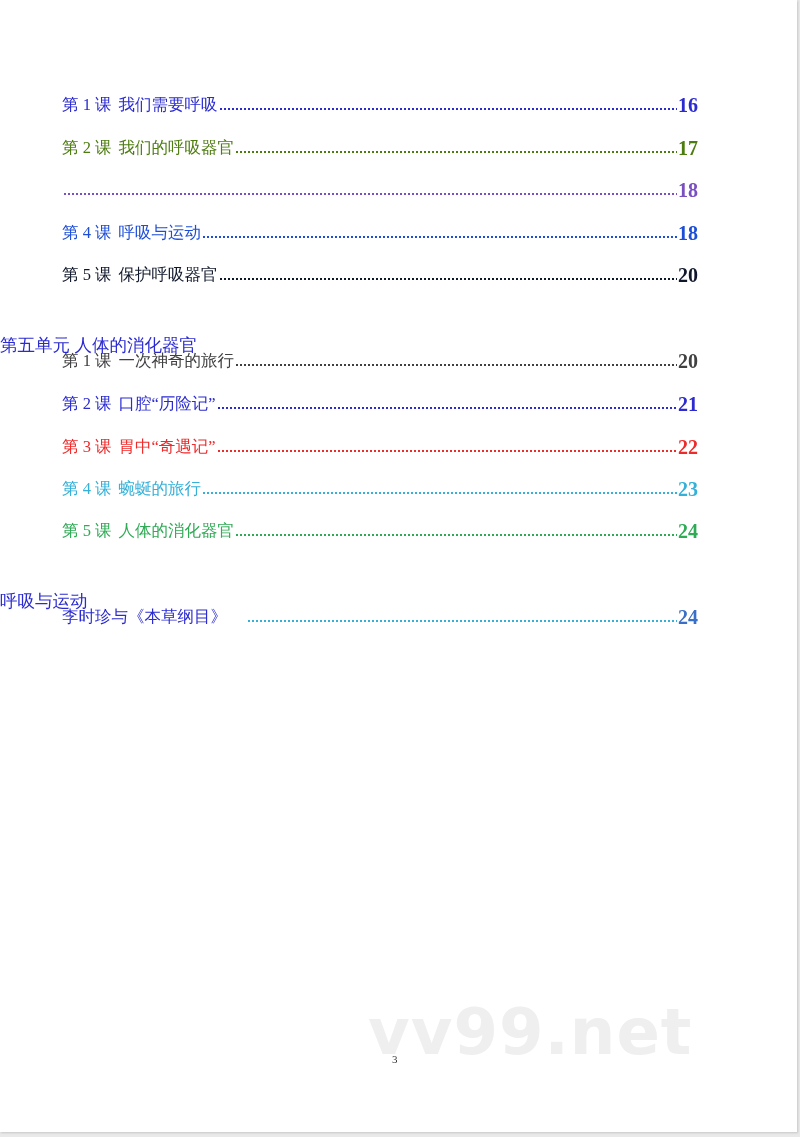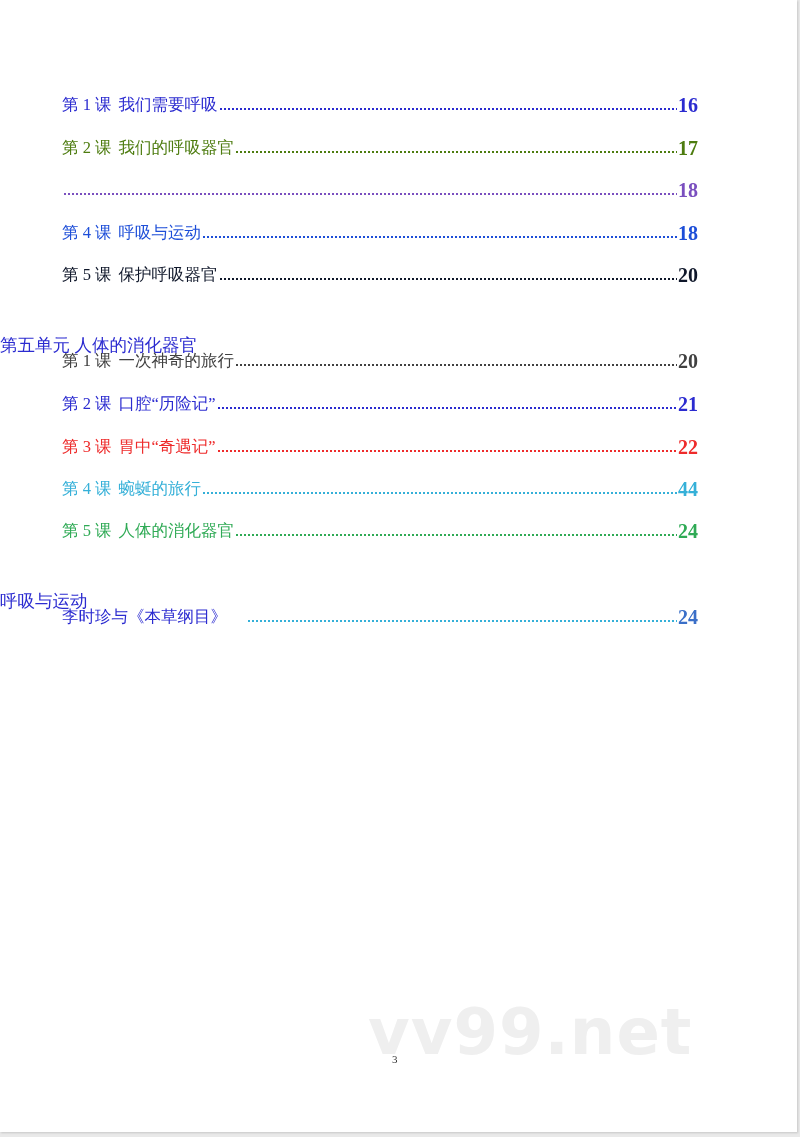--- a/index.html
+++ b/index.html
@@ -131,21 +131,21 @@
 
   <div class="toc-row" style="top:432px;color:#ee2b2b">
     <span class="toc-label"><span class="lesson">第 3 课</span><span>胃中“奇遇记”</span></span>
     <span class="toc-dots"></span>
     <span class="toc-page">22</span>
   </div>
 
   <div class="toc-row" style="top:474px;color:#35b0d8">
     <span class="toc-label"><span class="lesson">第 4 课</span><span>蜿蜒的旅行</span></span>
     <span class="toc-dots"></span>
-    <span class="toc-page">44</span>
+    <span class="toc-page">23</span>
   </div>
 
   <div class="toc-row" style="top:516px;color:#2faa55">
     <span class="toc-label"><span class="lesson">第 5 课</span><span>人体的消化器官</span></span>
     <span class="toc-dots"></span>
     <span class="toc-page">24</span>
   </div>
 
   <div class="unit-heading" style="top:561px;color:#2b2bd0">呼吸与运动</div>
 

